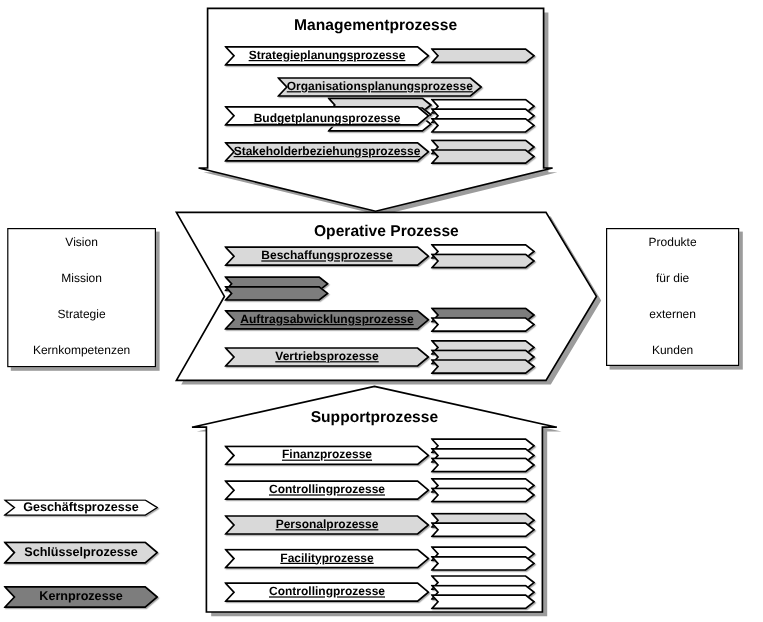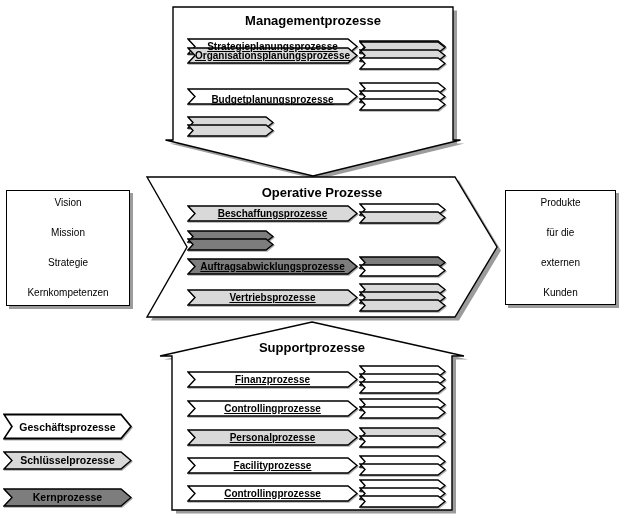--- a/index.html
+++ b/index.html
@@ -82,21 +82,21 @@
           <span class="arrow-text">Strategieplanungsprozesse</span>
         </span>
         <span class="stack">
           <span class="arrow" style="width: 87px; height: 13px;">
             <svg viewBox="0 0 87 13" preserveAspectRatio="none">
               <polygon points="1,1 79,1 86,6.5 79,12 1,12 6,6.5" fill="#d9d9d9" stroke="#000000" stroke-width="1.4"></polygon>
             </svg>
           </span>
         </span>
       </div>
-      <div class="row" style="top: 40px;">
+      <div class="row" style="top: 64px; flex-direction: column;">
         <span class="arrow" style="width: 171px; height: 17px;">
           <svg viewBox="0 0 171 17" preserveAspectRatio="none">
             <polygon points="1,1 161,1 170,8.5 161,16 1,16 8,8.5" fill="#d9d9d9" stroke="#000000" stroke-width="1.4"></polygon>
           </svg>
           <span class="arrow-text">Organisationsplanungsprozesse</span>
         </span>
         <span class="stack">
           <span class="arrow" style="width: 87px; height: 13px;">
             <svg viewBox="0 0 87 13" preserveAspectRatio="none">
               <polygon points="1,1 79,1 86,6.5 79,12 1,12 6,6.5" fill="#d9d9d9" stroke="#000000" stroke-width="1.4"></polygon>
@@ -133,20 +133,26 @@
             </svg>
           </span>
           <span class="arrow" style="width: 87px; height: 13px;">
             <svg viewBox="0 0 87 13" preserveAspectRatio="none">
               <polygon points="1,1 79,1 86,6.5 79,12 1,12 6,6.5" fill="#ffffff" stroke="#000000" stroke-width="1.4"></polygon>
             </svg>
           </span>
         </span>
       </div>
       <div class="row" style="top: 111px;">
+        <span class="arrow" style="width: 171px; height: 17px;">
+          <svg viewBox="0 0 171 17" preserveAspectRatio="none">
+            <polygon points="1,1 161,1 170,8.5 161,16 1,16 8,8.5" fill="#d9d9d9" stroke="#000000" stroke-width="1.4"></polygon>
+          </svg>
+          <span class="arrow-text">Stakeholderbeziehungsprozesse</span>
+        </span>
         <span class="stack">
           <span class="arrow" style="width: 87px; height: 13px;">
             <svg viewBox="0 0 87 13" preserveAspectRatio="none">
               <polygon points="1,1 79,1 86,6.5 79,12 1,12 6,6.5" fill="#d9d9d9" stroke="#000000" stroke-width="1.4"></polygon>
             </svg>
           </span>
           <span class="arrow" style="width: 87px; height: 13px;">
             <svg viewBox="0 0 87 13" preserveAspectRatio="none">
               <polygon points="1,1 79,1 86,6.5 79,12 1,12 6,6.5" fill="#d9d9d9" stroke="#000000" stroke-width="1.4"></polygon>
             </svg>
@@ -337,21 +343,21 @@
           </span>
           <span class="arrow" style="width: 87px; height: 13px;">
             <svg viewBox="0 0 87 13" preserveAspectRatio="none">
               <polygon points="1,1 79,1 86,6.5 79,12 1,12 6,6.5" fill="#ffffff" stroke="#000000" stroke-width="1.4"></polygon>
             </svg>
           </span>
         </span>
       </div>
     </div>
   <div id="legend">
-      <div class="legend-item" style="top: 413px;"><span class="arrow" style="width: 129px; height: 27px;">
+      <div class="legend-item" style="top: 413px;"><span class="arrow" style="width: 129px; height: 14px;">
           <svg viewBox="0 0 129 19" preserveAspectRatio="none">
             <polygon points="1,1 118,1 128,9.5 118,18 1,18 9,9.5" fill="#ffffff" stroke="#000000" stroke-width="1.4"></polygon>
           </svg>
           <span class="arrow-text">Geschäftsprozesse</span>
         </span></div>
       <div class="legend-item" style="top: 450px;"><span class="arrow" style="width: 129px; height: 19px;">
           <svg viewBox="0 0 129 19" preserveAspectRatio="none">
             <polygon points="1,1 118,1 128,9.5 118,18 1,18 9,9.5" fill="#d9d9d9" stroke="#000000" stroke-width="1.4"></polygon>
           </svg>
           <span class="arrow-text">Schlüsselprozesse</span>

